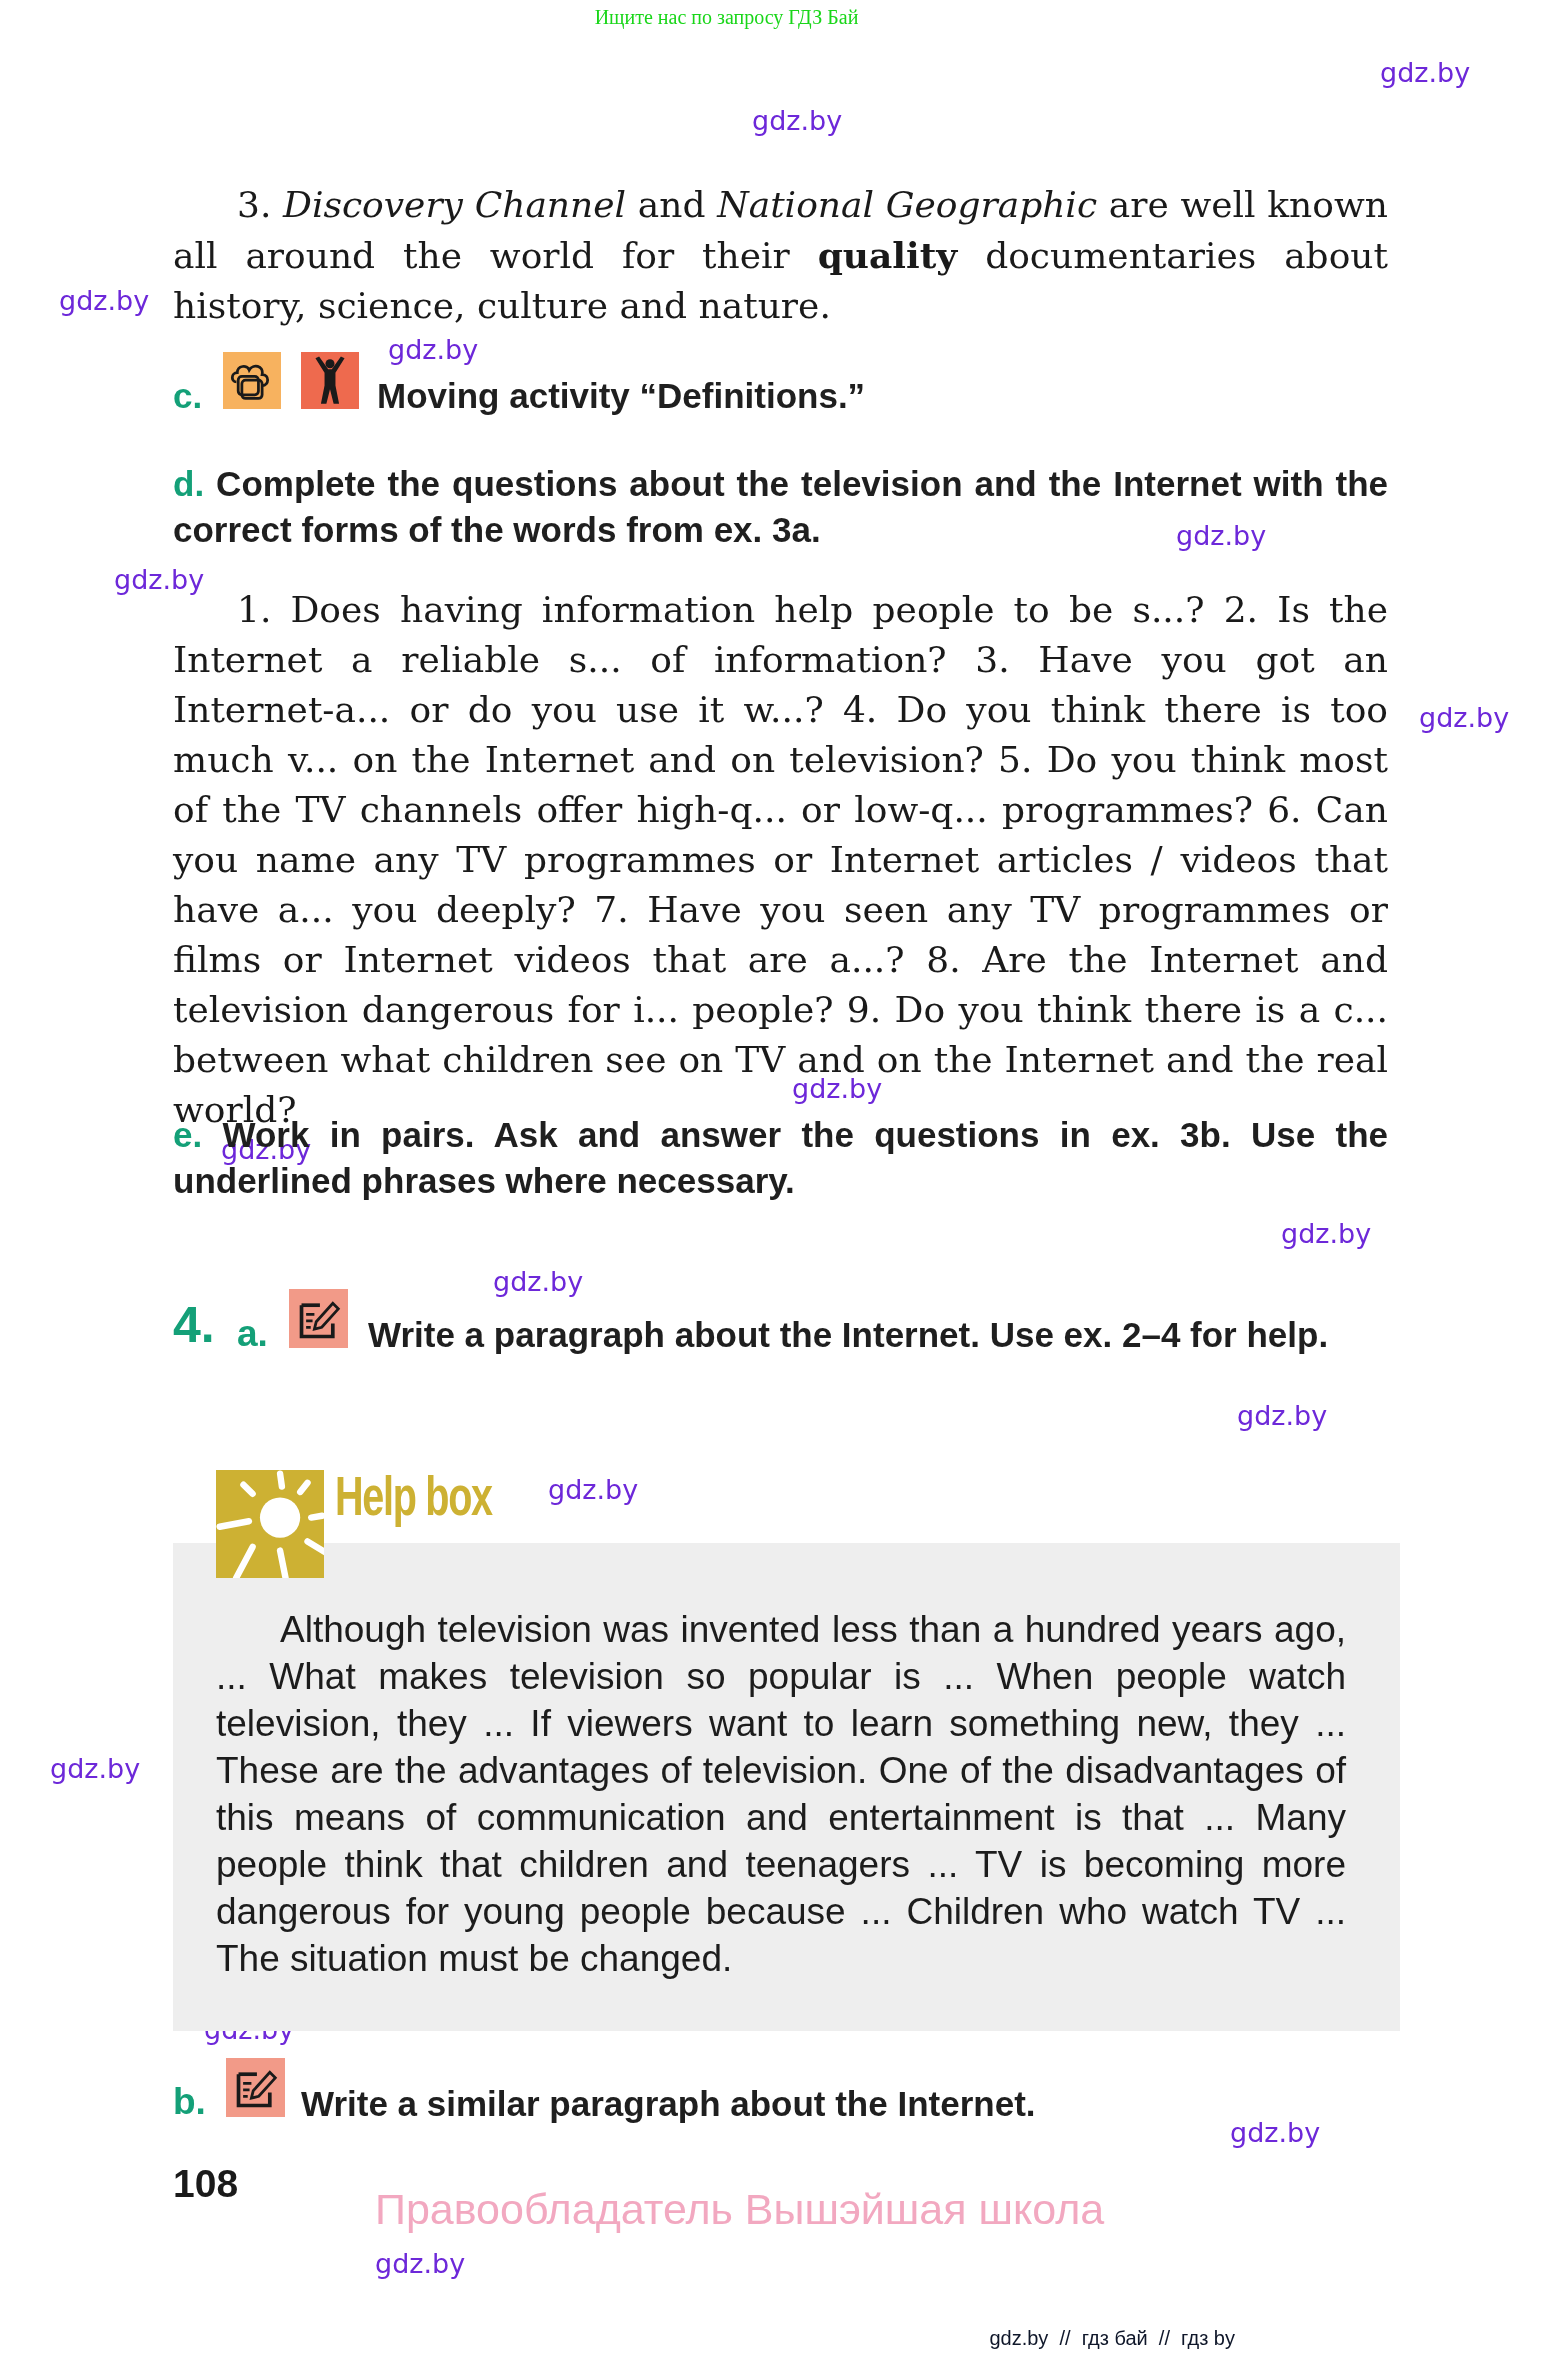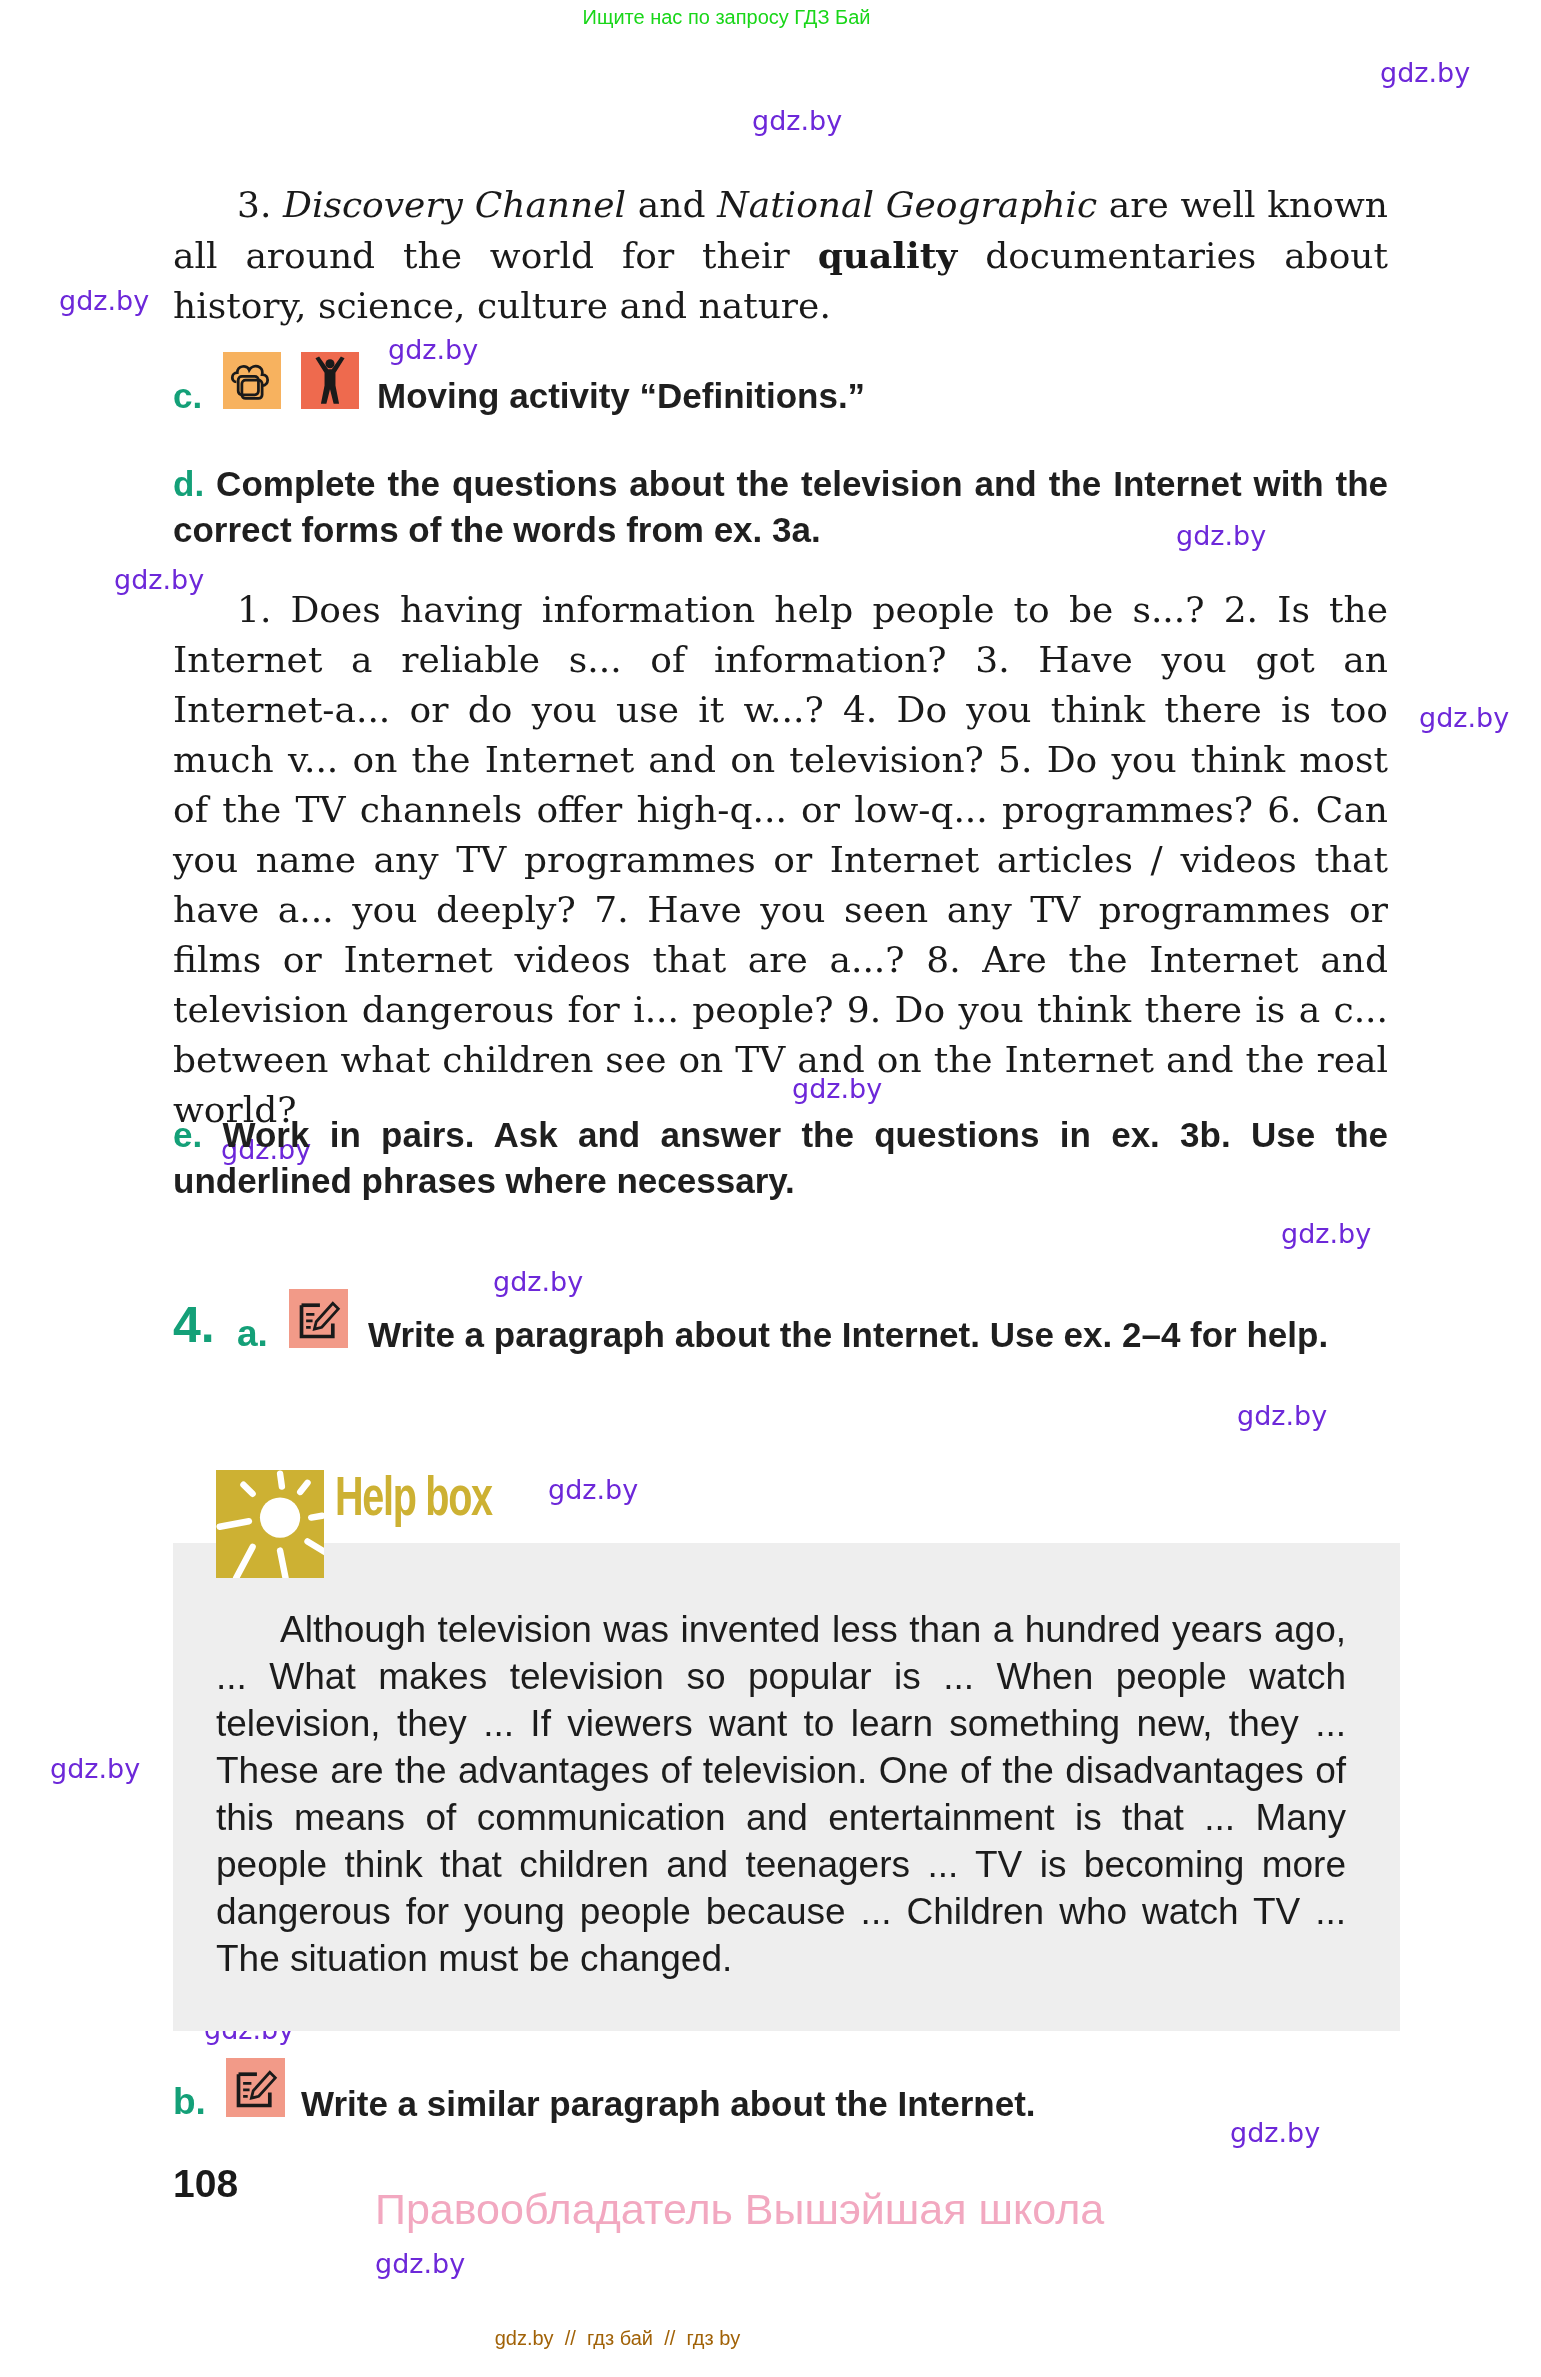--- a/index.html
+++ b/index.html
@@ -1,33 +1,33 @@
 <!DOCTYPE html>
 <html style="font-size:14.7px"><head>
 <meta charset="utf-8">
 <style>
   html, body { margin:0; padding:0; background:#ffffff; }
   body { width:1541px; height:2377px; position:relative; overflow:hidden; }
   .abs { position:absolute; }
   .wm { position:absolute; font-family:"DejaVu Sans", sans-serif; font-size:27px; color:#6d28d9; line-height:1; white-space:nowrap; }
-  .topnote { position:absolute; left:0; width:1453px; top:5.5px; text-align:center; font-family:Liberation Sans, sans-serif; font-size:20px; color:#19d619; }
+  .topnote { position:absolute; left:0; width:1453px; top:5.5px; text-align:center; font-family:Liberation Serif, serif; font-size:20px; color:#19d619; }
   .serif { font-family:"DejaVu Serif", serif; color:#1a1a1a; }
   .para { position:absolute; left:173px; width:1215px; font-size:36px; line-height:50px; text-align:justify; text-align-last:left; }
   .para .indent { display:inline-block; width:64px; }
   .para i { }
   .para b { font-weight:bold; }
   .task { position:absolute; font-family:"Liberation Sans", sans-serif; font-weight:bold; font-size:35px; color:#1f1f1f; line-height:46px; }
   .letter { color:#14a078; font-weight:bold; }
   .icon-box { position:absolute; display:flex; align-items:center; justify-content:center; }
   .helpbox { position:absolute; left:173px; top:1543px; width:1227px; height:488px; background:#eeeeee; }
   .helptext { position:absolute; left:216px; top:1606px; width:1130px; font-family:"Liberation Sans", sans-serif; font-size:37px; line-height:47px; color:#1c1c1c; text-align:justify; text-align-last:left; }
   .helptitle { position:absolute; left:335px; top:1469px; font-family:"Liberation Sans", sans-serif; font-weight:bold; font-size:55px; color:#cdb133; letter-spacing:-1.8px; transform:scaleX(0.72); transform-origin:left center; line-height:1; }
   .pagenum { position:absolute; left:173px; top:2162px; font-family:"Liberation Sans", sans-serif; font-weight:bold; font-size:39px; color:#1a1a1a; }
   .rights { position:absolute; left:375px; top:2185px; font-family:"Liberation Sans", sans-serif; font-size:43px; color:#f2a8c0; }
-  .footer-link { position:absolute; left:0; width:1235px; top:2327px; text-align:center; font-family:"Liberation Sans", sans-serif; font-size:20px; color:#a16207; }
+  .footer-link { position:absolute; left:0; width:1235px; top:2327px; text-align:right; font-family:"Liberation Sans", sans-serif; font-size:20px; color:#0f172a; }
 </style>
 </head>
 <body>
 
 <div class="topnote">Ищите нас по запросу ГДЗ Бай</div>
 
 <div id="wm-layer">
     <div class="wm" style="left: 1380px; top: 59px;">gdz.by</div>
     <div class="wm" style="left: 752px; top: 107px;">gdz.by</div>
     <div class="wm" style="left: 59px; top: 287px;">gdz.by</div>

